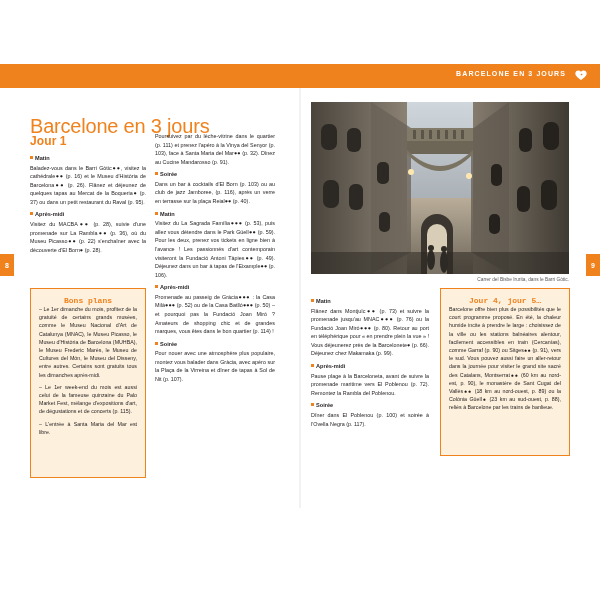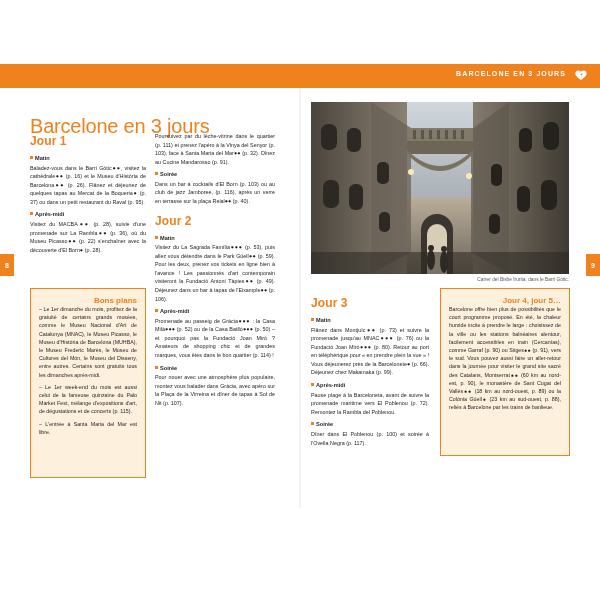--- a/index.html
+++ b/index.html
@@ -124,21 +124,22 @@
     background: #fdf0dd;
     border: 0.8px solid #f0821e;
     box-sizing: border-box;
     padding: 7px 8px 8px 8px;
   }
   .box h3 {
     margin: 0 0 0 0;
     color: #f0821e;
     font-size: 8px;
     font-weight: bold;
-    text-align: right;
+    text-align: center;
+    font-family: Liberation Mono, monospace;
   }
   .box p {
     margin: 0 0 4px 0;
     font-size: 5.3px;
     line-height: 1.55;
     color: #231f20;
     text-align: justify;
   }
 
   
@@ -281,31 +282,29 @@
       <h3>Bons plans</h3>
       <p>– Le 1er dimanche du mois, profitez de la gratuité de certains grands musées, comme le Museu Nacional d'Art de Catalunya (MNAC), le Museu Picasso, le Museu d'Història de Barcelona (MUHBA), le Museu Frederic Marès, le Museu de Cultures del Món, le Museu del Disseny, entre autres. Certains sont gratuits tous les dimanches après-midi.</p>
       <p>– Le 1er week-end du mois est aussi celui de la fameuse quinzaine du Palo Market Fest, mélange d'expositions d'art, de dégustations et de concerts (p. 115).</p>
       <p>– L'entrée à Santa Maria del Mar est libre.</p>
     </div>
 
     <div class="col" style="left:155px; top:44px; width:120px;">
       <p>Poursuivez par du lèche-vitrine dans le quartier (p. 111) et prenez l'apéro à la Vinya del Senyor (p. 103), face à Santa Maria del Mar●● (p. 32). Dînez au Cucine Mandarosso (p. 91).</p>
       <div class="seclabel"><span class="sq"></span><span>Soirée</span></div>
       <p>Dans un bar à cocktails d'El Born (p. 103) ou au club de jazz Jamboree, (p. 116), après un verre en terrasse sur la plaça Reial●● (p. 40).</p>
-      <div class="daylabel" style="margin-top:6px;">Jour 2</div>
       <div class="seclabel"><span class="sq"></span><span>Matin</span></div>
       <p>Visitez du La Sagrada Família●●● (p. 53), puis allez vous détendre dans le Park Güell●● (p. 59). Pour les deux, prenez vos tickets en ligne bien à l'avance ! Les passionnés d'art contemporain visiteront la Fundació Antoni Tàpies●● (p. 49). Déjeunez dans un bar à tapas de l'Eixample●● (p. 106).</p>
       <div class="seclabel"><span class="sq"></span><span>Après-midi</span></div>
       <p>Promenade au passeig de Gràcia●●● : la Casa Milà●●● (p. 52) ou de la Casa Batlló●●● (p. 50) – et pourquoi pas la Fundació Joan Miró ? Amateurs de shopping chic et de grandes marques, vous êtes dans le bon quartier (p. 114) !</p>
       <div class="seclabel"><span class="sq"></span><span>Soirée</span></div>
       <p>Pour nouer avec une atmosphère plus populaire, montez vous balader dans Gràcia, avec apéro sur la Plaça de la Virreina et dîner de tapas à Sol de Nit (p. 107).</p>
     </div>
 
     <div class="col" style="left:311px; top:206px; width:118px;">
-      <div class="daylabel">Jour 3</div>
       <div class="seclabel"><span class="sq"></span><span>Matin</span></div>
       <p>Flânez dans Montjuïc●● (p. 73) et suivre la promenade jusqu'au MNAC●●● (p. 76) ou la Fundació Joan Miró●●● (p. 80). Retour au port en téléphérique pour « en prendre plein la vue » ! Vous déjeunerez près de la Barcelonete● (p. 66). Déjeunez chez Makamaka (p. 99).</p>
       <div class="seclabel"><span class="sq"></span><span>Après-midi</span></div>
       <p>Pause plage à la Barceloneta, avant de suivre la promenade maritime vers El Poblenou (p. 72). Remontez la Rambla del Poblenou.</p>
       <div class="seclabel"><span class="sq"></span><span>Soirée</span></div>
       <p>Dîner dans El Poblenou (p. 100) et soirée à l'Ovella Negra (p. 117).</p>
     </div>
 
     <div class="box" style="left:440px; top:200px; width:130px; height:168px;">
       <h3>Jour 4, jour 5…</h3>

